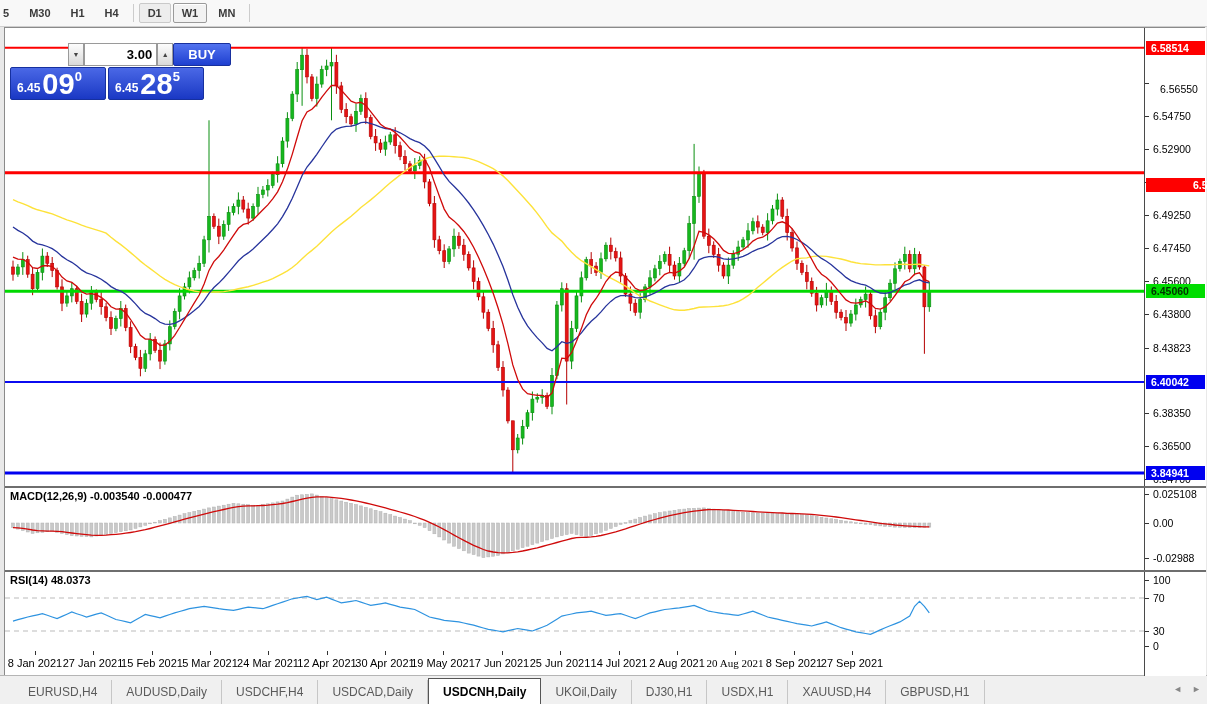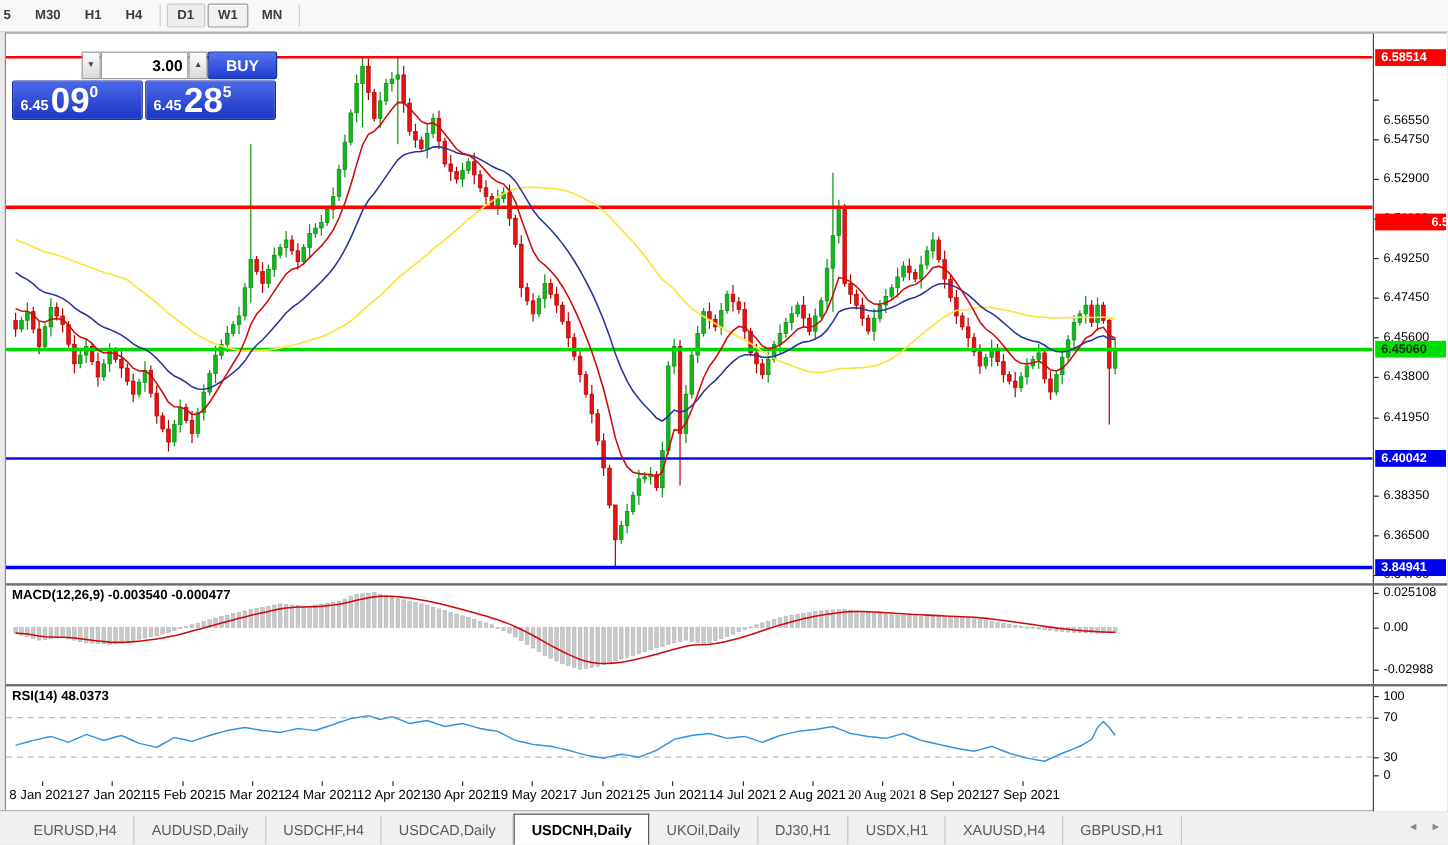--- a/index.html
+++ b/index.html
@@ -42,21 +42,21 @@
   .oc-row1 { display:flex; height:23px; }
   .oc-btn { color:#fff; font-size:13px; font-weight:700; text-align:center;
             background:linear-gradient(#5273ef,#1e3fd0); border:1px solid #18309e;
             border-radius:2px; line-height:21px; }
   .oc-sell { width:62px;margin-top:39px; } .oc-buy { width:62px; }
   .oc-spin { width:17px; background:linear-gradient(#fdfdfd,#d9d9d9); border:1px solid #9a9a9a;
              font-size:7px; color:#444; text-align:center; line-height:21px; }
   .oc-vol { width:78px; background:#fff; border:1px solid #9a9a9a; font-size:13px; font-weight:700;
             color:#000; text-align:right; padding:0 4px; line-height:21px; }
   .oc-row2 { display:flex; margin-top:1px; }
-  .oc-price { width:109px; height:33px; color:#fff; display:flex; align-items:flex-end;
+  .oc-price { width:96px; height:33px; color:#fff; display:flex; align-items:flex-end;
               background:linear-gradient(#4a68e6,#1a38c4); border:1px solid #16309f;
               border-radius:2px; padding:0 2px 1px 6px; }
   .oc-price + .oc-price { margin-left:2px; }
   .oc-price .small { font-size:12px; font-weight:700; margin-bottom:3px; }
   .oc-price .big { font-size:29px; font-weight:700; line-height:28px; margin-left:2px; }
   .oc-price .sup { font-size:13px; font-weight:700; align-self:flex-start; margin-top:1px; }
 
   
   .price-axis { position:absolute; top:0; left:1139px; width:62px; height:648px;
                 background:#fff; border-left:1px solid #4a4a4a; z-index:5; }
@@ -748,37 +748,37 @@
         <div class="date-tick" style="left: 847px;"></div>
         <div class="date-label" style="left: 847px;">27 Sep 2021</div>
       </div>
   </div>
 
   <div class="sep-line" id="sep1"></div>
   <div class="sep-line" id="sep2"></div>
 
   <div class="price-axis" id="price-axis">
       <div class="ax-dash" style="top: 55px;"></div>
-      <div class="ax-tick" style="top: 66px;">6.56550</div>
+      <div class="ax-tick" style="top: 55px; margin-left: 7px;">6.56550</div>
       <div class="ax-dash" style="top: 88px;"></div>
       <div class="ax-tick" style="top: 82px;">6.54750</div>
       <div class="ax-dash" style="top: 121px;"></div>
       <div class="ax-tick" style="top: 115px;">6.52900</div>
       <div class="ax-dash" style="top: 154px;"></div>
       <div class="ax-tick" style="top: 148px;">6.51100</div>
       <div class="ax-dash" style="top: 187px;"></div>
       <div class="ax-tick" style="top: 181px;">6.49250</div>
       <div class="ax-dash" style="top: 220px;"></div>
       <div class="ax-tick" style="top: 214px;">6.47450</div>
       <div class="ax-dash" style="top: 253px;"></div>
       <div class="ax-tick" style="top: 247px;">6.45600</div>
       <div class="ax-dash" style="top: 286px;"></div>
       <div class="ax-tick" style="top: 280px;">6.43800</div>
       <div class="ax-dash" style="top: 320px;"></div>
-      <div class="ax-tick" style="top: 314px;">6.41950</div>
+      <div class="ax-tick" style="top: 314px;">8.43823</div>
       <div class="ax-dash" style="top: 385px;"></div>
       <div class="ax-tick" style="top: 379px;">6.38350</div>
       <div class="ax-dash" style="top: 418px;"></div>
       <div class="ax-tick" style="top: 412px;">6.36500</div>
       <div class="ax-dash" style="top: 451px;"></div>
       <div class="ax-tick" style="top: 445px;">6.34700</div>
       <div class="ax-tag" style="top: 13px; background: rgb(254, 0, 0); color: rgb(255, 255, 255);">6.58514</div>
       <div class="ax-tag" style="top: 150px; background: rgb(254, 0, 0); color: rgb(255, 255, 255); padding-left: 47px;">6.51605</div>
       <div class="ax-tag" style="top: 256px; background: rgb(0, 221, 0); color: rgb(0, 51, 0);">6.45060</div>
       <div class="ax-tag" style="top: 347px; background: rgb(0, 0, 240); color: rgb(255, 255, 255);">6.40042</div>

